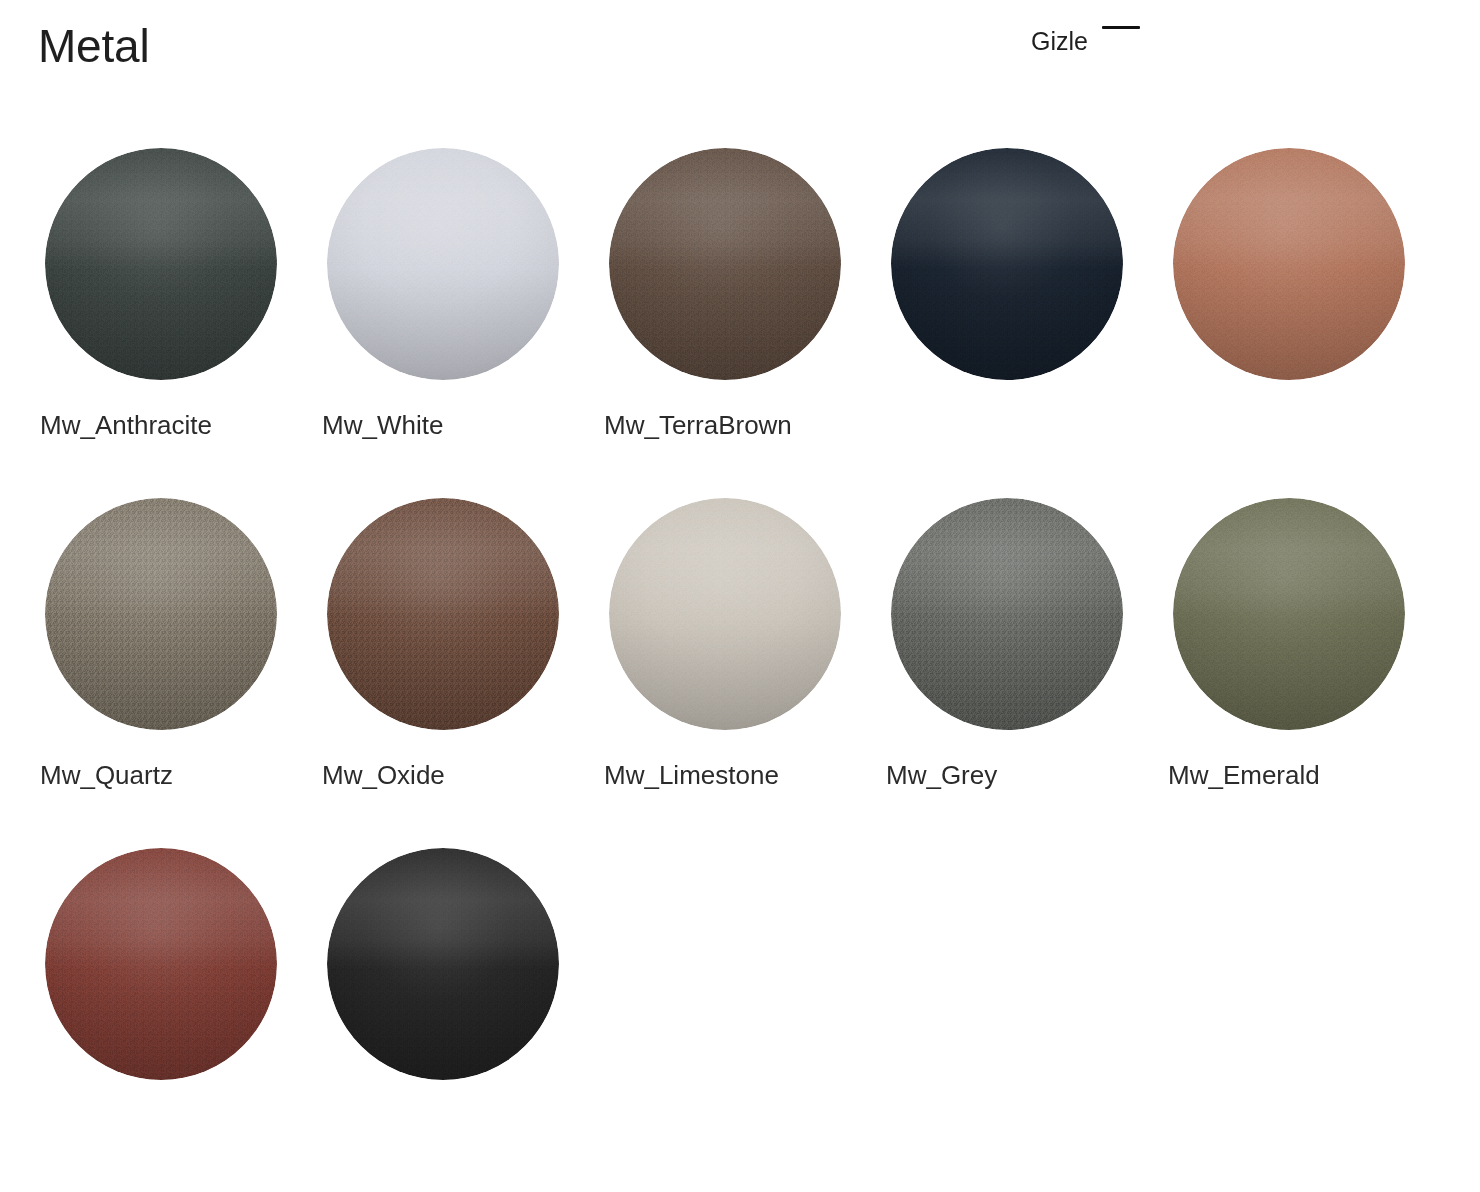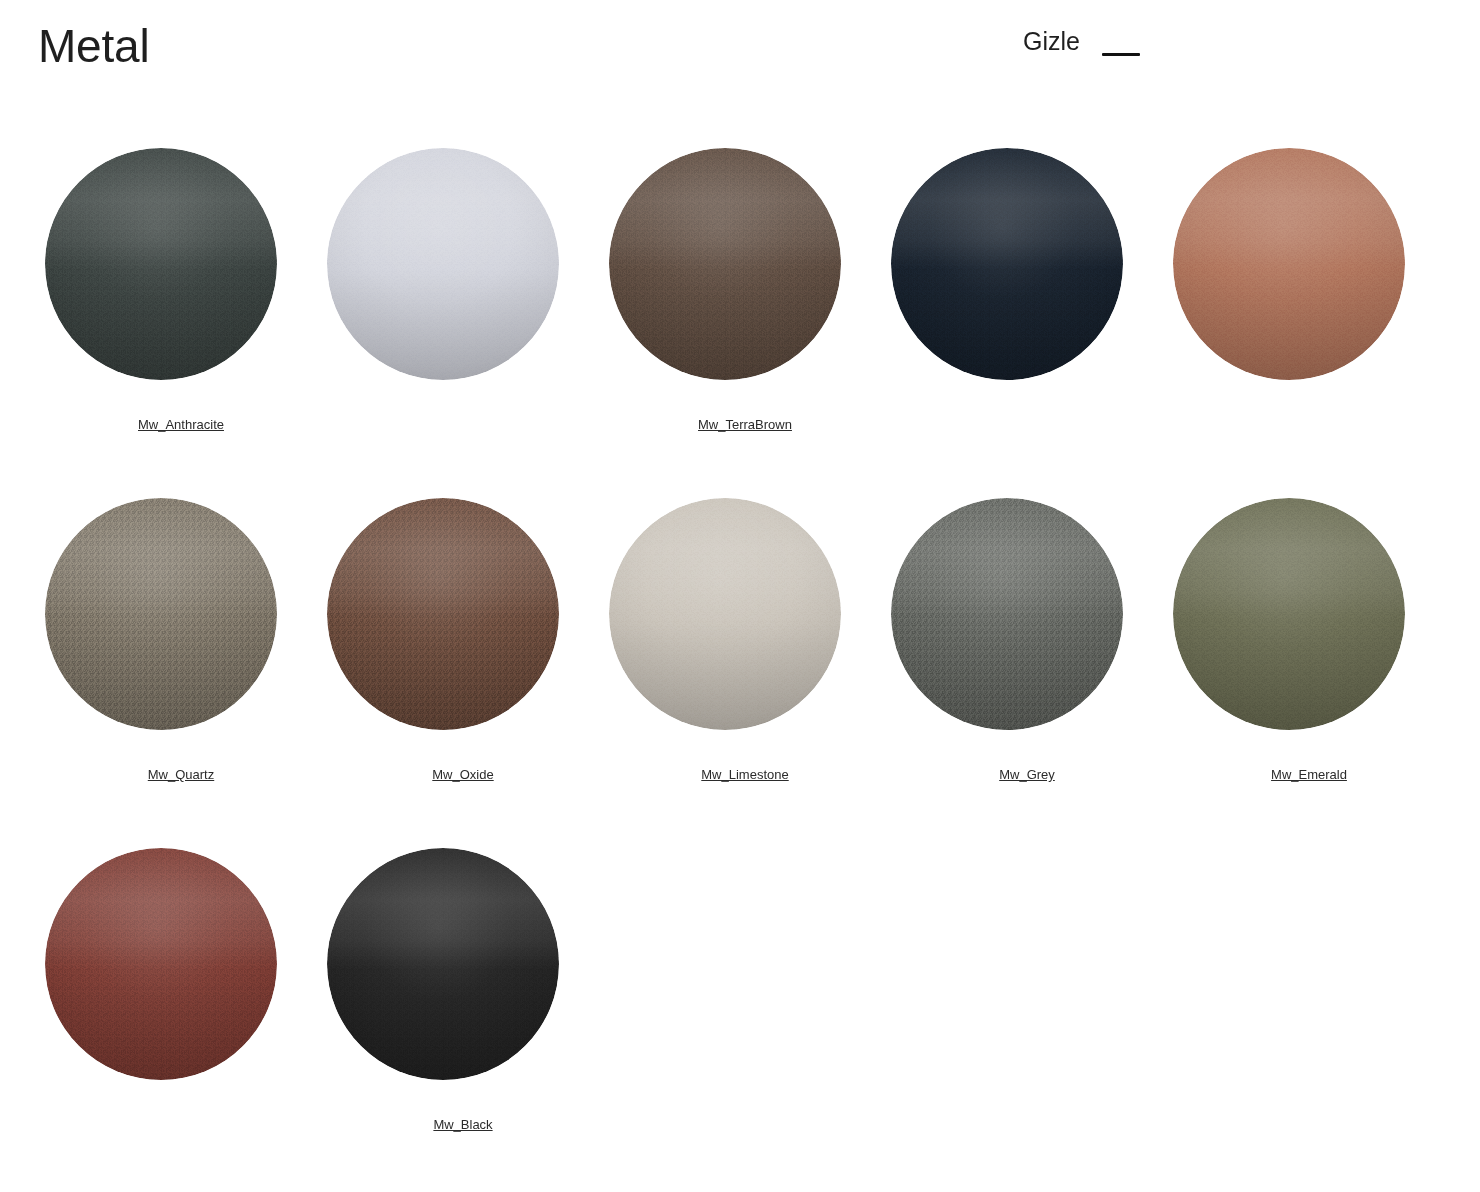--- a/index.html
+++ b/index.html
@@ -40,22 +40,22 @@
     letter-spacing: -0.2px;
     line-height: 60px;
     color: #1f1f1f;
     white-space: nowrap;
   }
   .hide-control {
     position: absolute;
     right: 32px;
     top: 26px;
     display: flex;
-    align-items: flex-end;
-    gap: 22px;
+    align-items: flex-start;
+    gap: 14px;
     cursor: pointer;
   }
   .hide-label {
     font-size: 25px;
     font-weight: 400;
     color: #1f1f1f;
     line-height: 30px;
     white-space: nowrap;
   }
   .minus-icon {
@@ -151,27 +151,26 @@
   .disc-grain.fine {
     opacity: 0.28;
     background-size: 12px 12px, 17px 17px;
   }
 
   .swatch-label {
     position: absolute;
     left: 0;
     right: 0;
     top: 264px;
-    text-align: center;
-    font-size: 13px;
+    text-align: left;
+    font-size: 26px;
     font-weight: 400;
     line-height: 26px;
     color: #2b2b2b;
     white-space: nowrap;
-    text-decoration: underline;
   }
 </style>
 </head>
 <body>
 
 <div class="page">
 
   <div class="header">
     <div class="page-title">Metal</div>
 
@@ -195,20 +194,21 @@
       </div>
       <div class="swatch-cell">
         <div class="swatch-disc-wrap">
           <div class="swatch-disc">
             <div class="disc-base" style="background: rgb(210, 212, 221);"></div>
             <div class="disc-grain fine"></div>
             <div class="disc-sheen"></div>
             <div class="disc-vignette"></div>
           </div>
         </div>
+        <div class="swatch-label">Mw_White</div>
       </div>
       <div class="swatch-cell">
         <div class="swatch-disc-wrap">
           <div class="swatch-disc">
             <div class="disc-base" style="background: rgb(94, 76, 64);"></div>
             <div class="disc-grain"></div>
             <div class="disc-sheen"></div>
             <div class="disc-vignette"></div>
           </div>
         </div>
@@ -301,17 +301,16 @@
       </div>
       <div class="swatch-cell">
         <div class="swatch-disc-wrap">
           <div class="swatch-disc">
             <div class="disc-base" style="background: rgb(35, 35, 35);"></div>
             <div class="disc-grain"></div>
             <div class="disc-sheen"></div>
             <div class="disc-vignette"></div>
           </div>
         </div>
-        <div class="swatch-label">Mw_Black</div>
       </div>
     </div>
 
 </div>
 
 </body></html>

